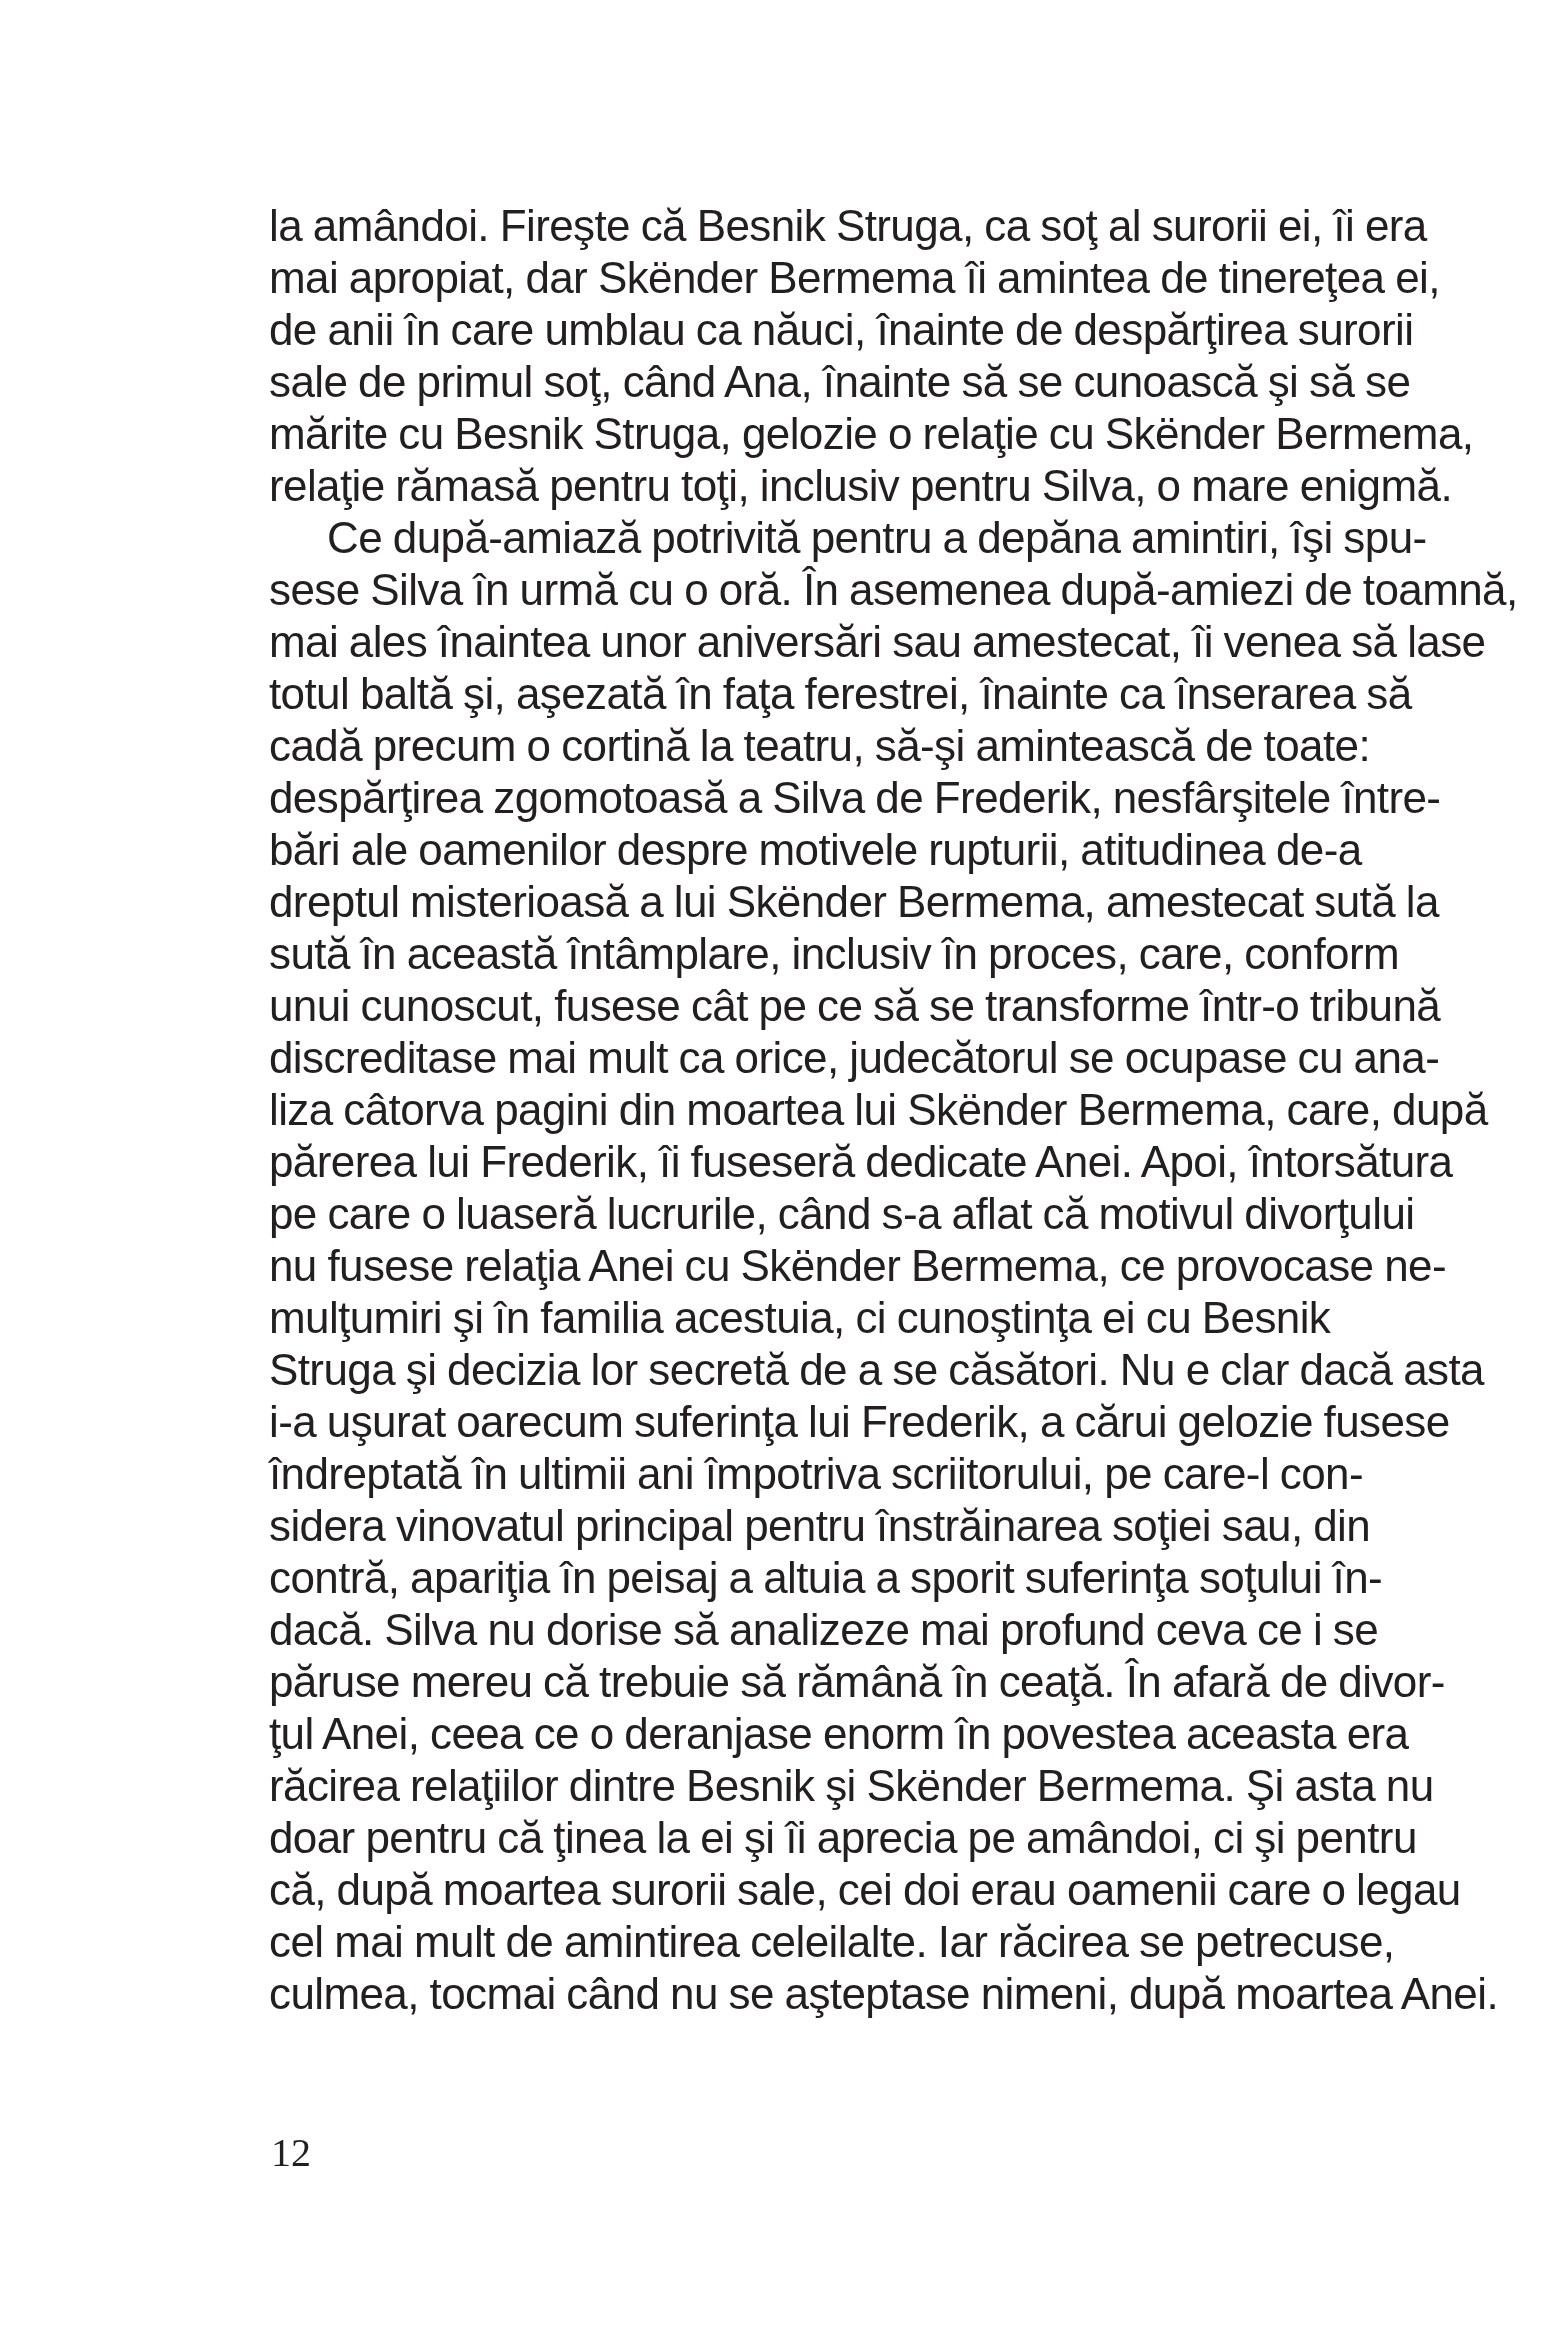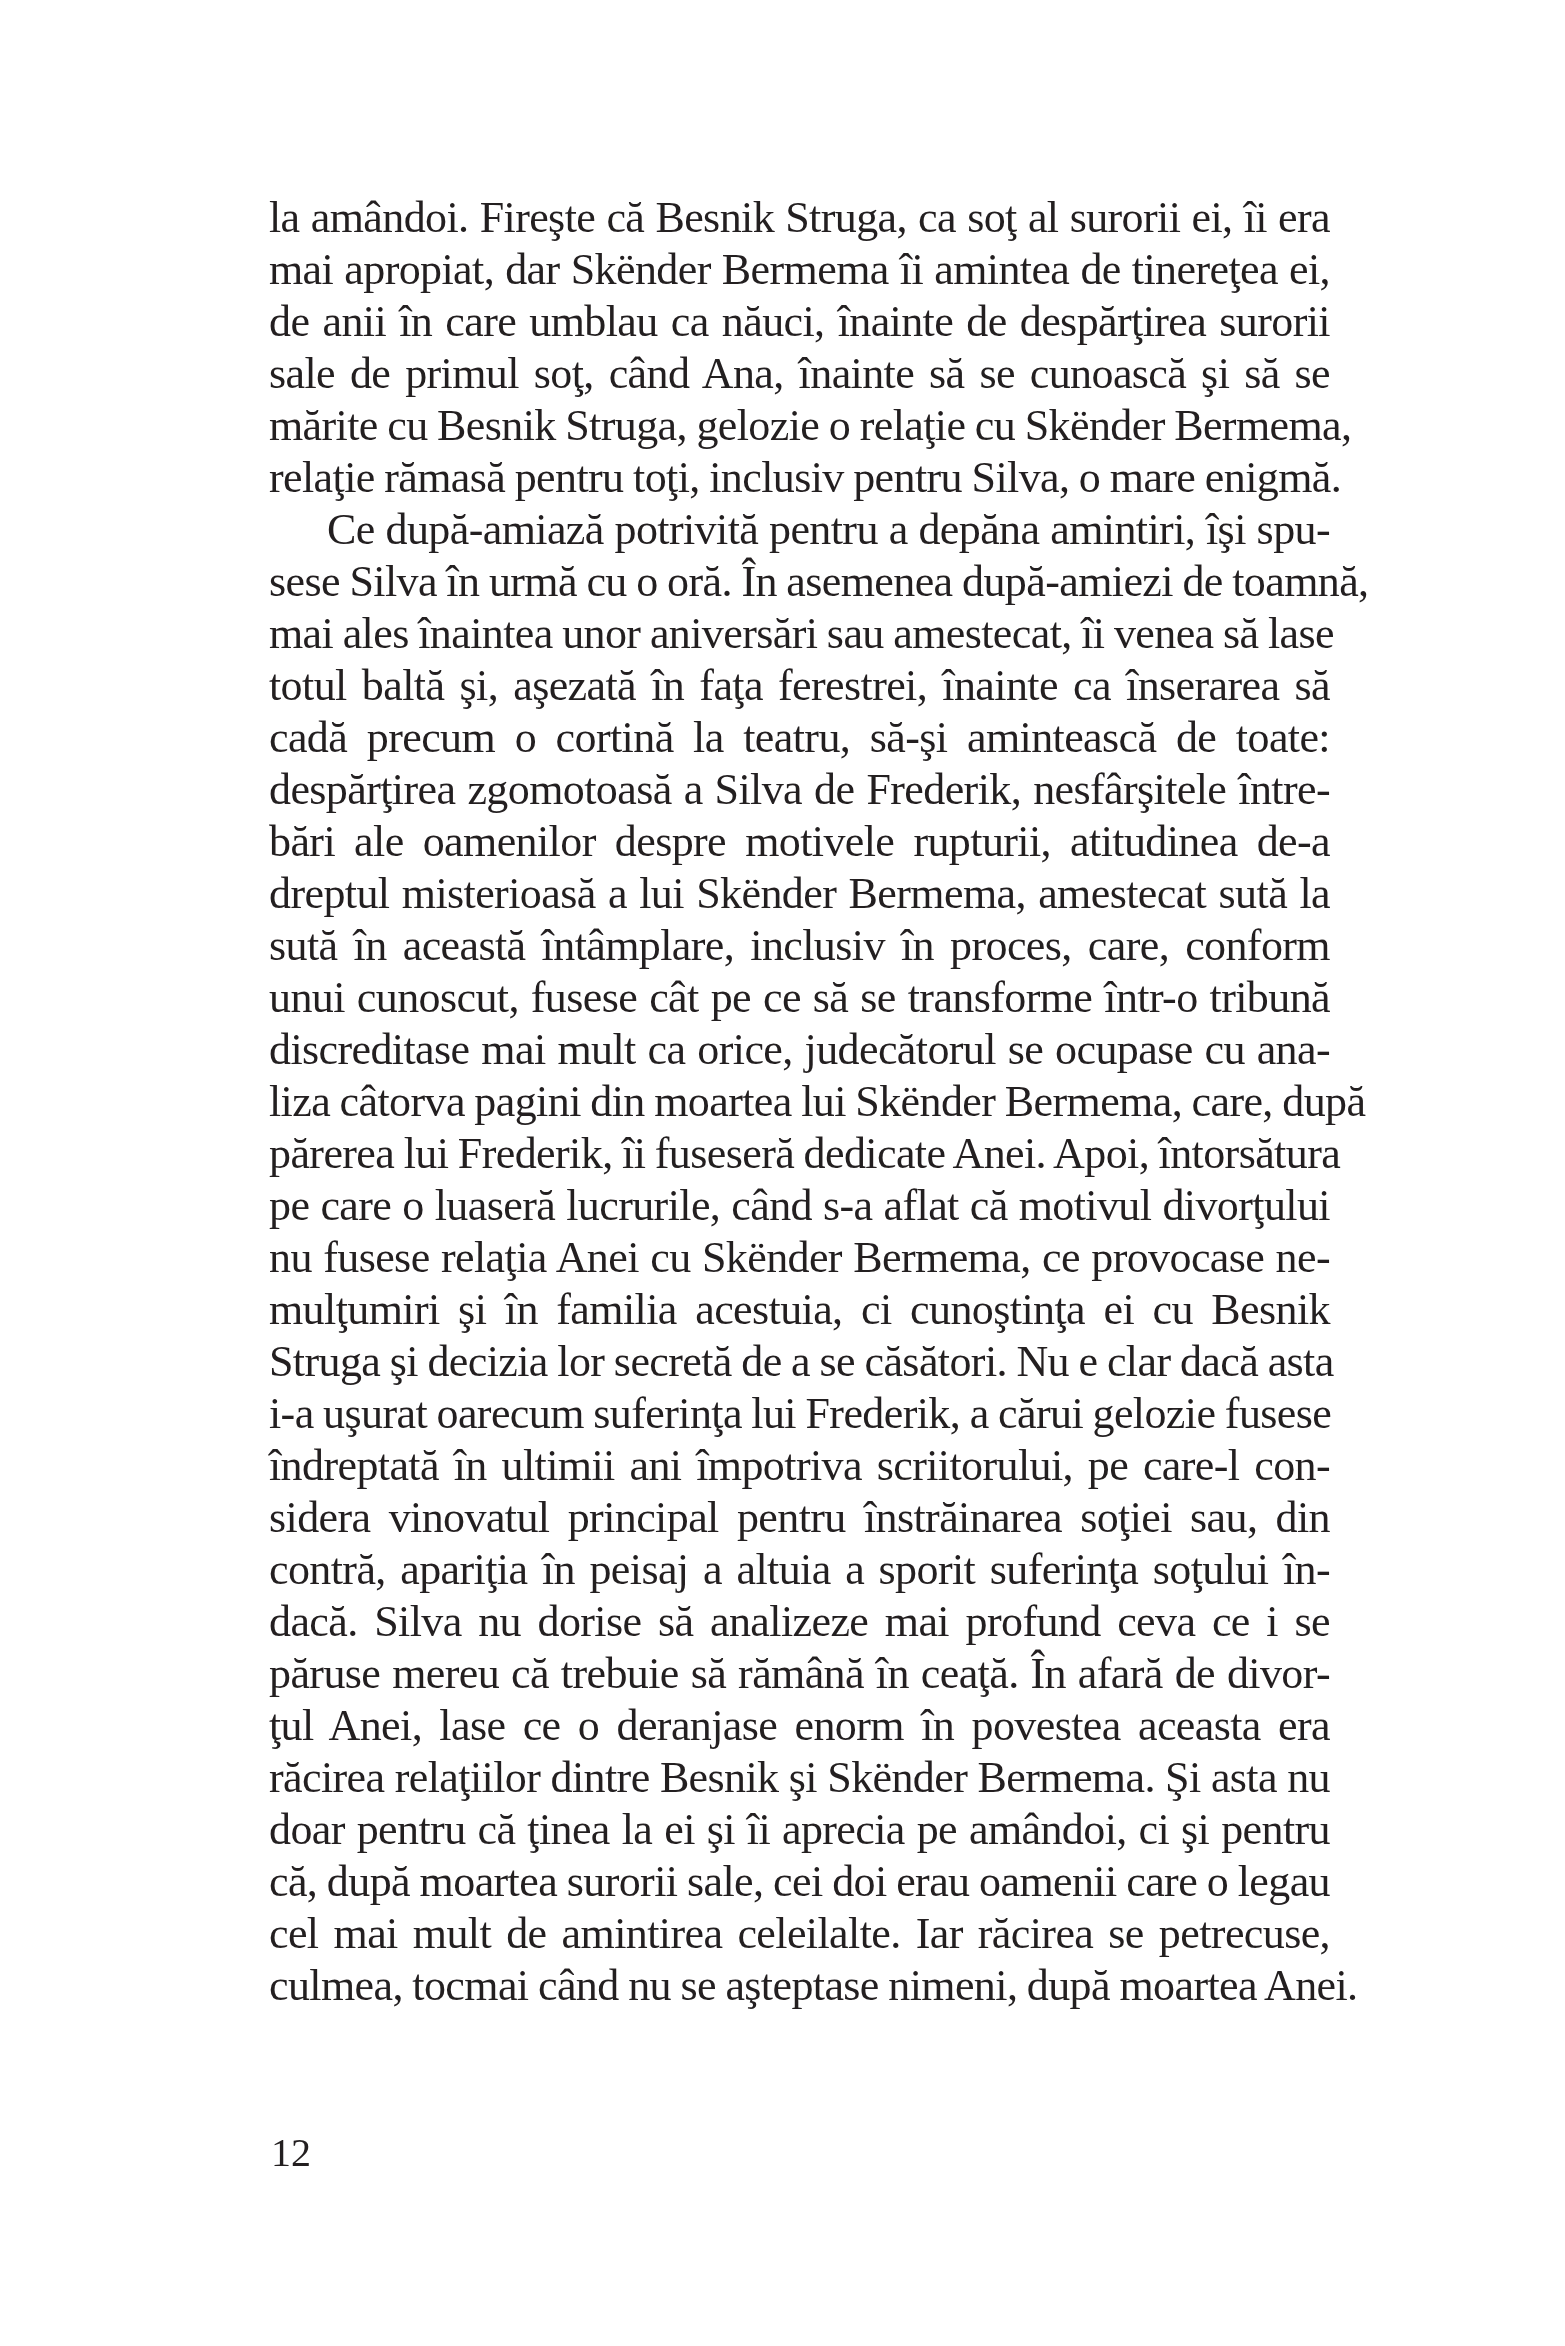--- a/index.html
+++ b/index.html
@@ -15,23 +15,23 @@
   }
   .page {
     position: absolute;
     left: 0; top: 0;
     width: 1565px; height: 2347px;
     background: #ffffff;
   }
   .text-block {
     position: absolute;
     left: 269px;
-    top: 192px;              
+    top: 200px;              
     width: 1061px;
-    font-family: Liberation Serif, serif;
+    font-family: Liberation Sans, sans-serif;
     font-size: 44px;
     line-height: 52px;
     color: #231f20;
     letter-spacing: -0.6px;
     word-spacing: -0.9px;
   }
   .line {
     display: block;
     height: 52px;
     white-space: nowrap;
@@ -88,21 +88,21 @@
       <span class="line">pe care o luaseră lucrurile, când s-a aflat că motivul divorţului</span>
       <span class="line">nu fusese relaţia Anei cu Skënder Bermema, ce provocase ne-</span>
       <span class="line">mulţumiri şi în familia acestuia, ci cunoştinţa ei cu Besnik</span>
       <span class="line">Struga şi decizia lor secretă de a se căsători. Nu e clar dacă asta</span>
       <span class="line">i-a uşurat oarecum suferinţa lui Frederik, a cărui gelozie fusese</span>
       <span class="line">îndreptată în ultimii ani împotriva scriitorului, pe care-l con-</span>
       <span class="line">sidera vinovatul principal pentru înstrăinarea soţiei sau, din</span>
       <span class="line">contră, apariţia în peisaj a altuia a sporit suferinţa soţului în-</span>
       <span class="line">dacă. Silva nu dorise să analizeze mai profund ceva ce i se</span>
       <span class="line">păruse mereu că trebuie să rămână în ceaţă. În afară de divor-</span>
-      <span class="line">ţul Anei, lase ce o deranjase enorm în povestea aceasta era</span>
+      <span class="line">ţul Anei, ceea ce o deranjase enorm în povestea aceasta era</span>
       <span class="line">răcirea relaţiilor dintre Besnik şi Skënder Bermema. Şi asta nu</span>
       <span class="line">doar pentru că ţinea la ei şi îi aprecia pe amândoi, ci şi pentru</span>
       <span class="line">că, după moartea surorii sale, cei doi erau oamenii care o legau</span>
       <span class="line">cel mai mult de amintirea celeilalte. Iar răcirea se petrecuse,</span>
       <span class="line last">culmea, tocmai când nu se aşteptase nimeni, după moartea Anei.</span>
     </div>
   </div>
 
   <div class="page-number">12</div>
 </div>

